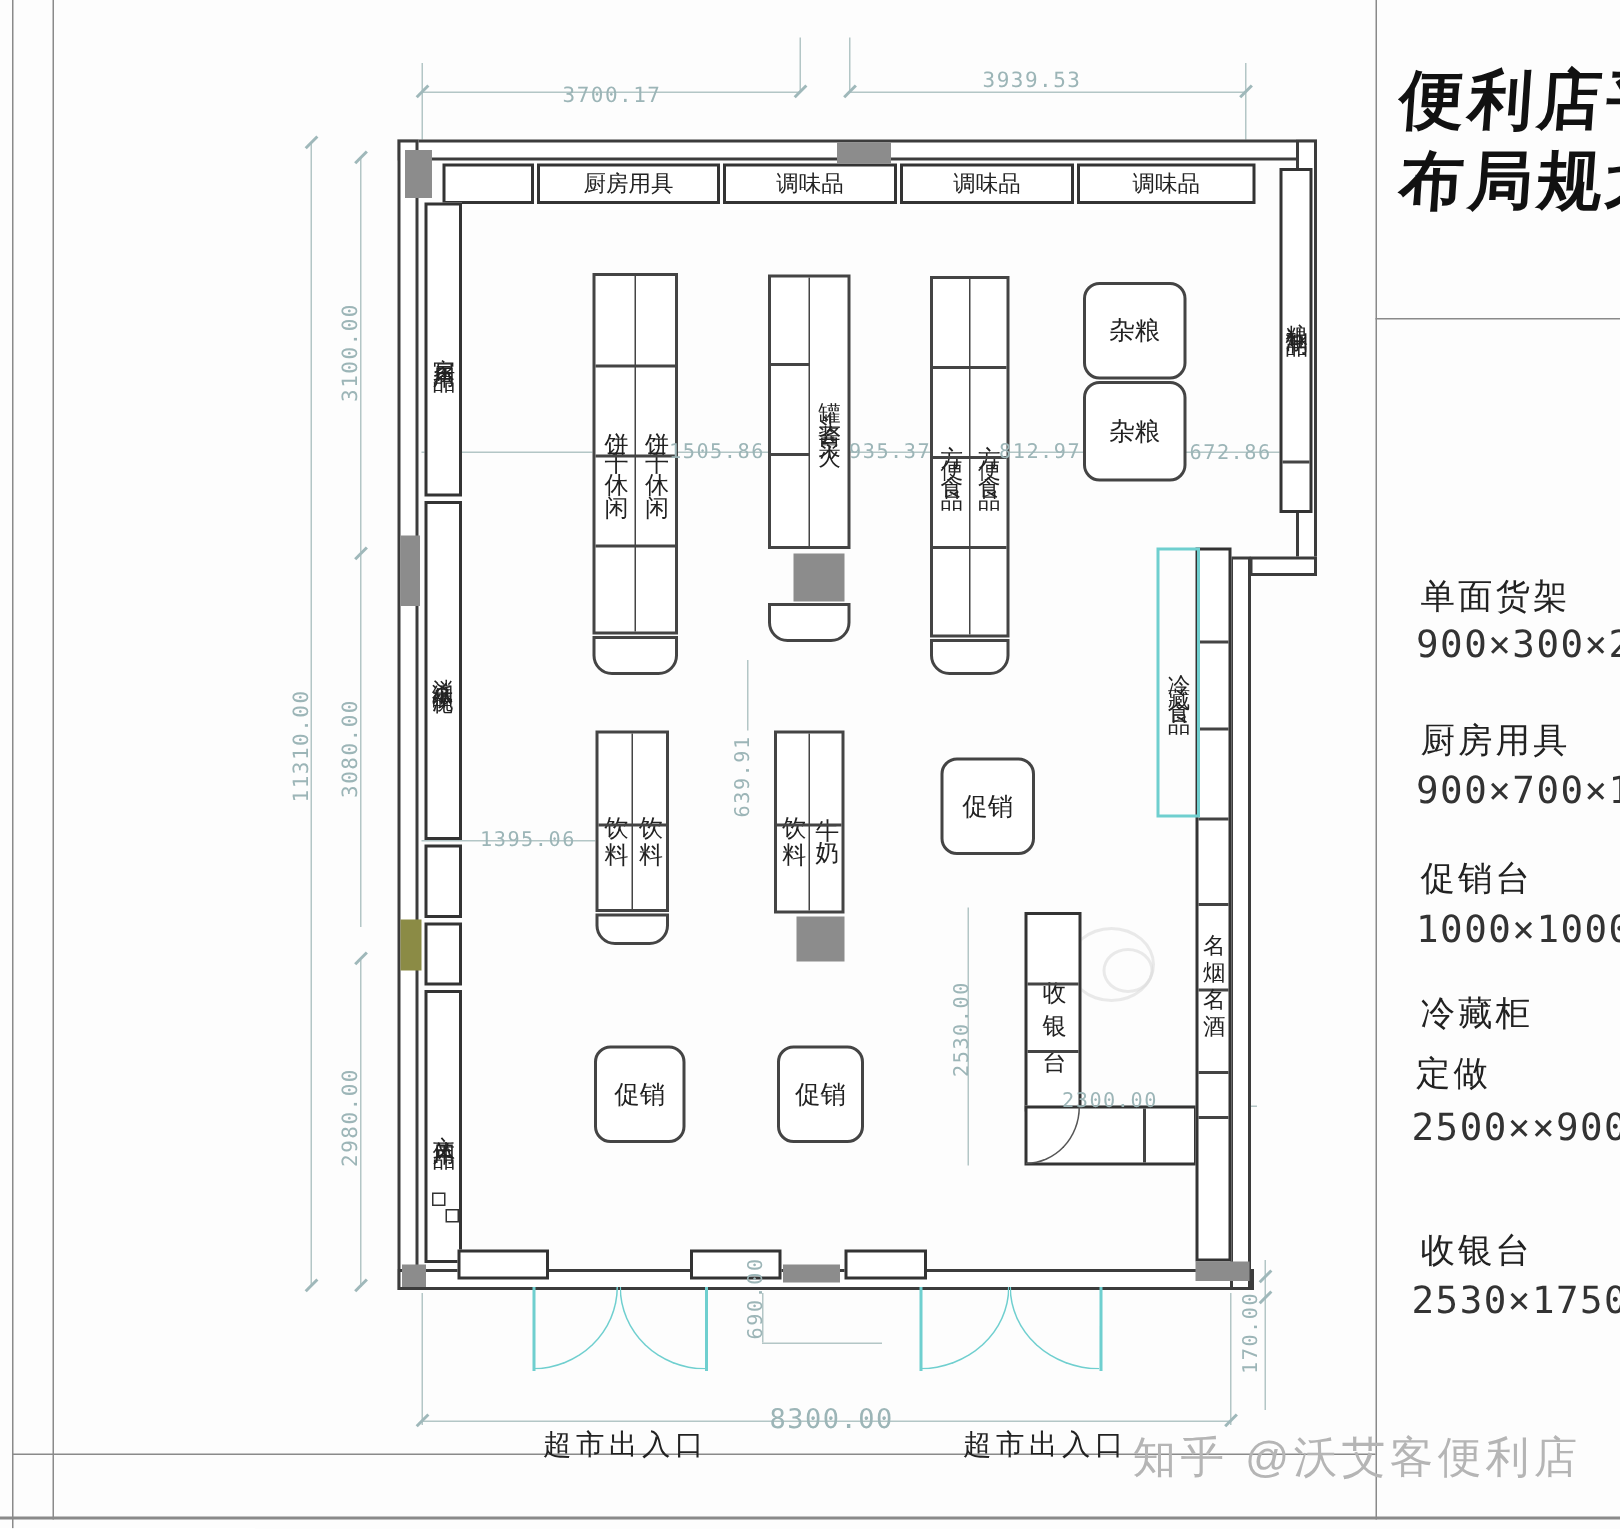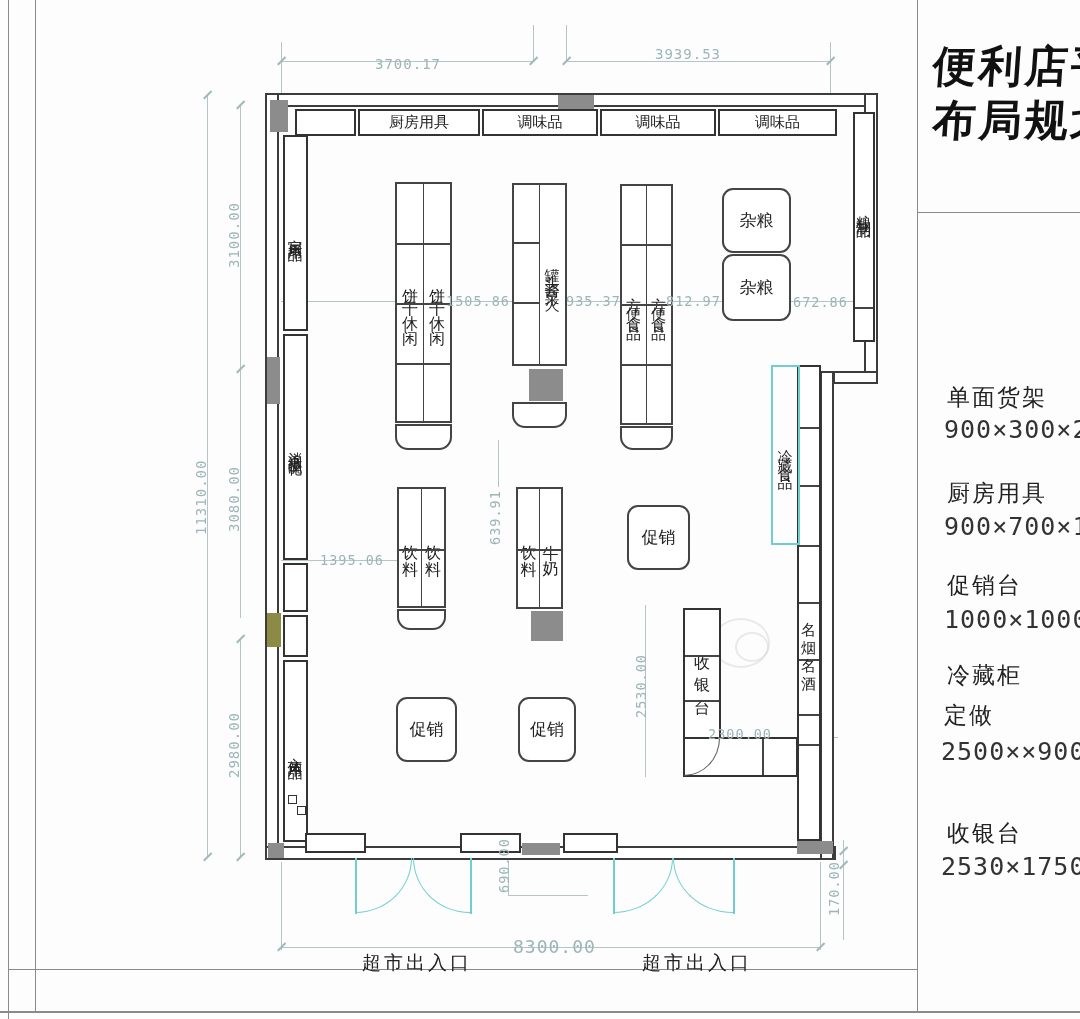--- a/index.html
+++ b/index.html
@@ -269,20 +269,21 @@
   <div class="abs dtx" style="left:320px;top:552px">1395.06</div>
   <div class="abs dtx dvr" style="left:487px;top:545px">639.91</div>
   <div class="abs dtx dvr" style="left:633px;top:718px">2530.00</div>
   <div class="abs dtx" style="left:708px;top:726px">2300.00</div>
   <div class="abs dtx" style="left:513px;top:936px;font-size:18px">8300.00</div>
   <div class="abs dtx dvr" style="left:496px;top:893px">690.00</div>
   <div class="abs dtx dvr" style="left:826px;top:916px">170.00</div>
 
   <div class="abs entr" style="left:362px;top:950px">超市出入口</div>
   <div class="abs entr" style="left:642px;top:950px">超市出入口</div>
+  <div class="abs wm" style="left:755px;top:952px">知乎 @沃艾客便利店</div>
 
   <div class="abs titleln" style="left:933px;top:38px">便利店平</div>
   <div class="abs titleln" style="left:933px;top:92px">布局规划</div>
 
   <div class="abs lgname" style="left:947px;top:382px">单面货架</div>
   <div class="abs lgsize" style="left:944px;top:415px">900×300×20</div>
   <div class="abs lgname" style="left:947px;top:478px">厨房用具</div>
   <div class="abs lgsize" style="left:944px;top:512px">900×700×16</div>
   <div class="abs lgname" style="left:947px;top:570px">促销台</div>
   <div class="abs lgsize" style="left:944px;top:605px">1000×1000×8</div>

